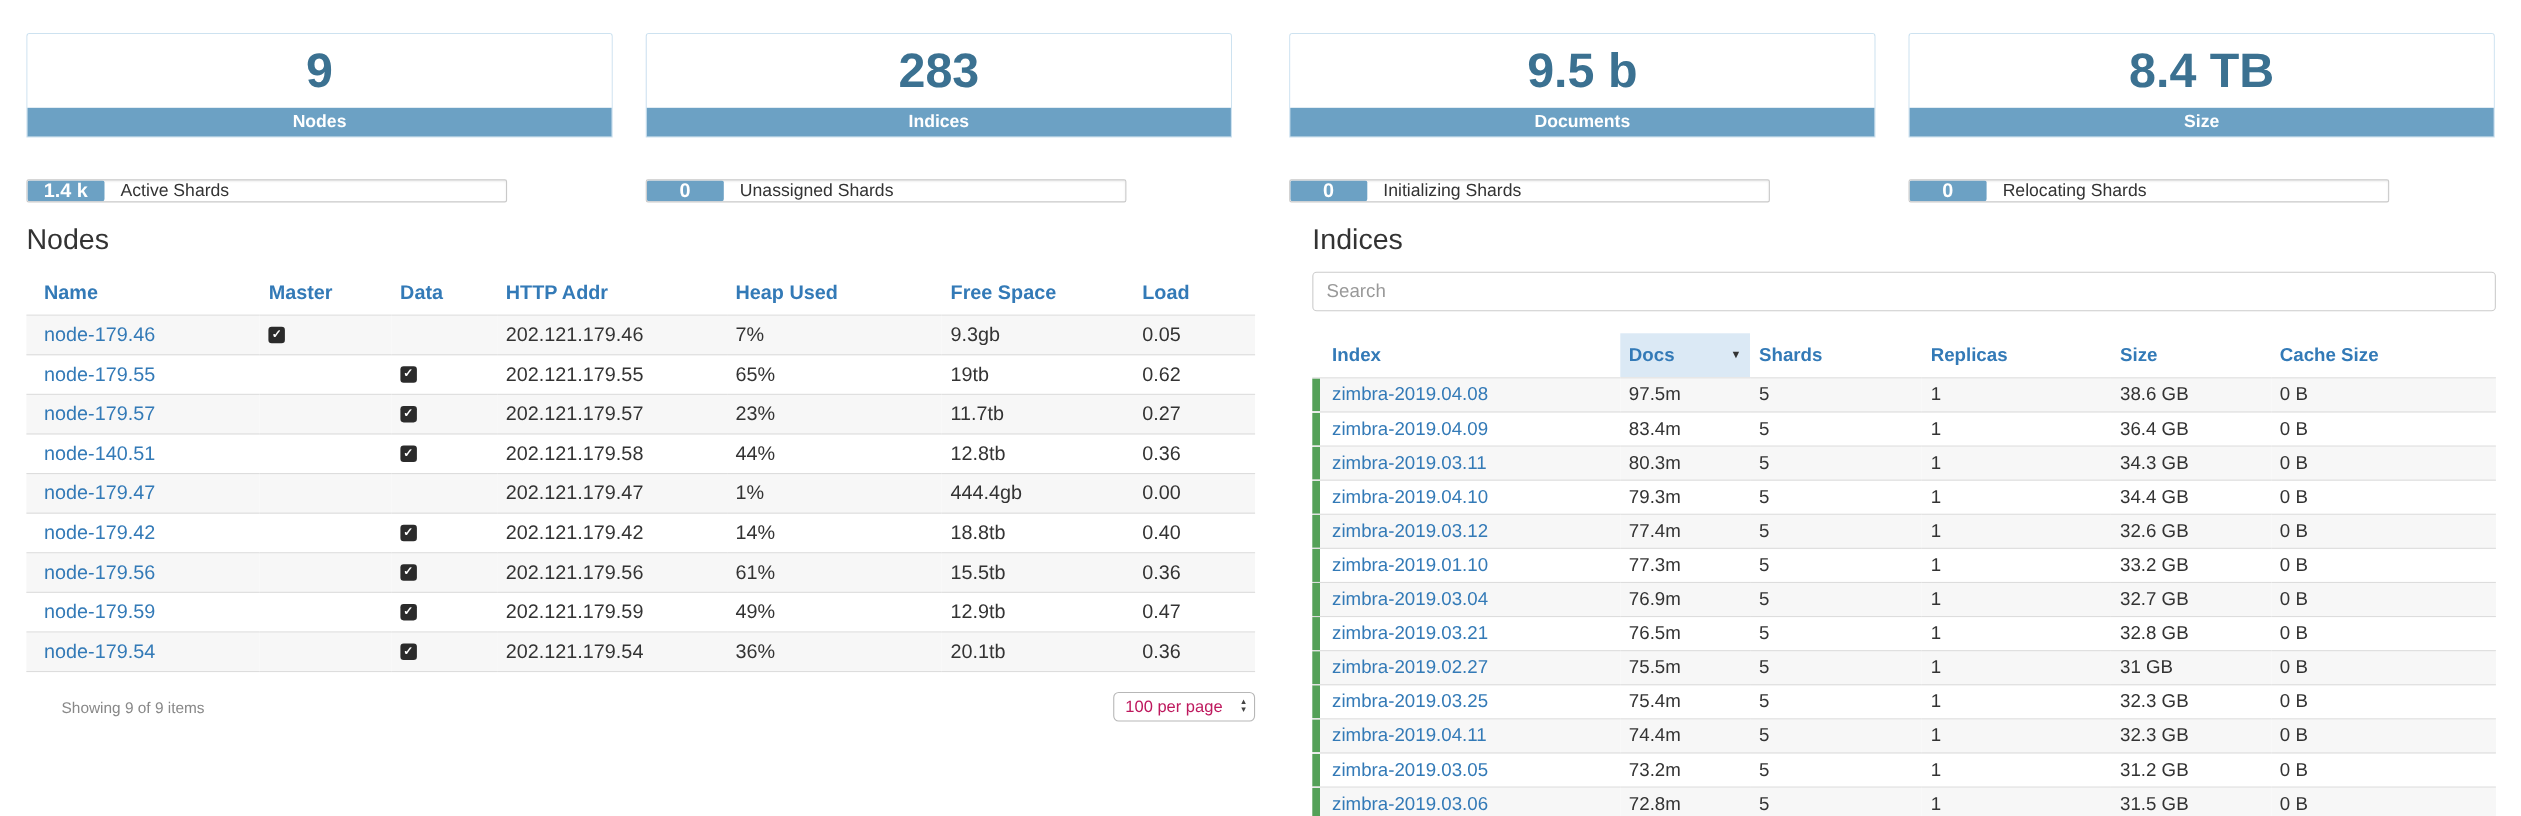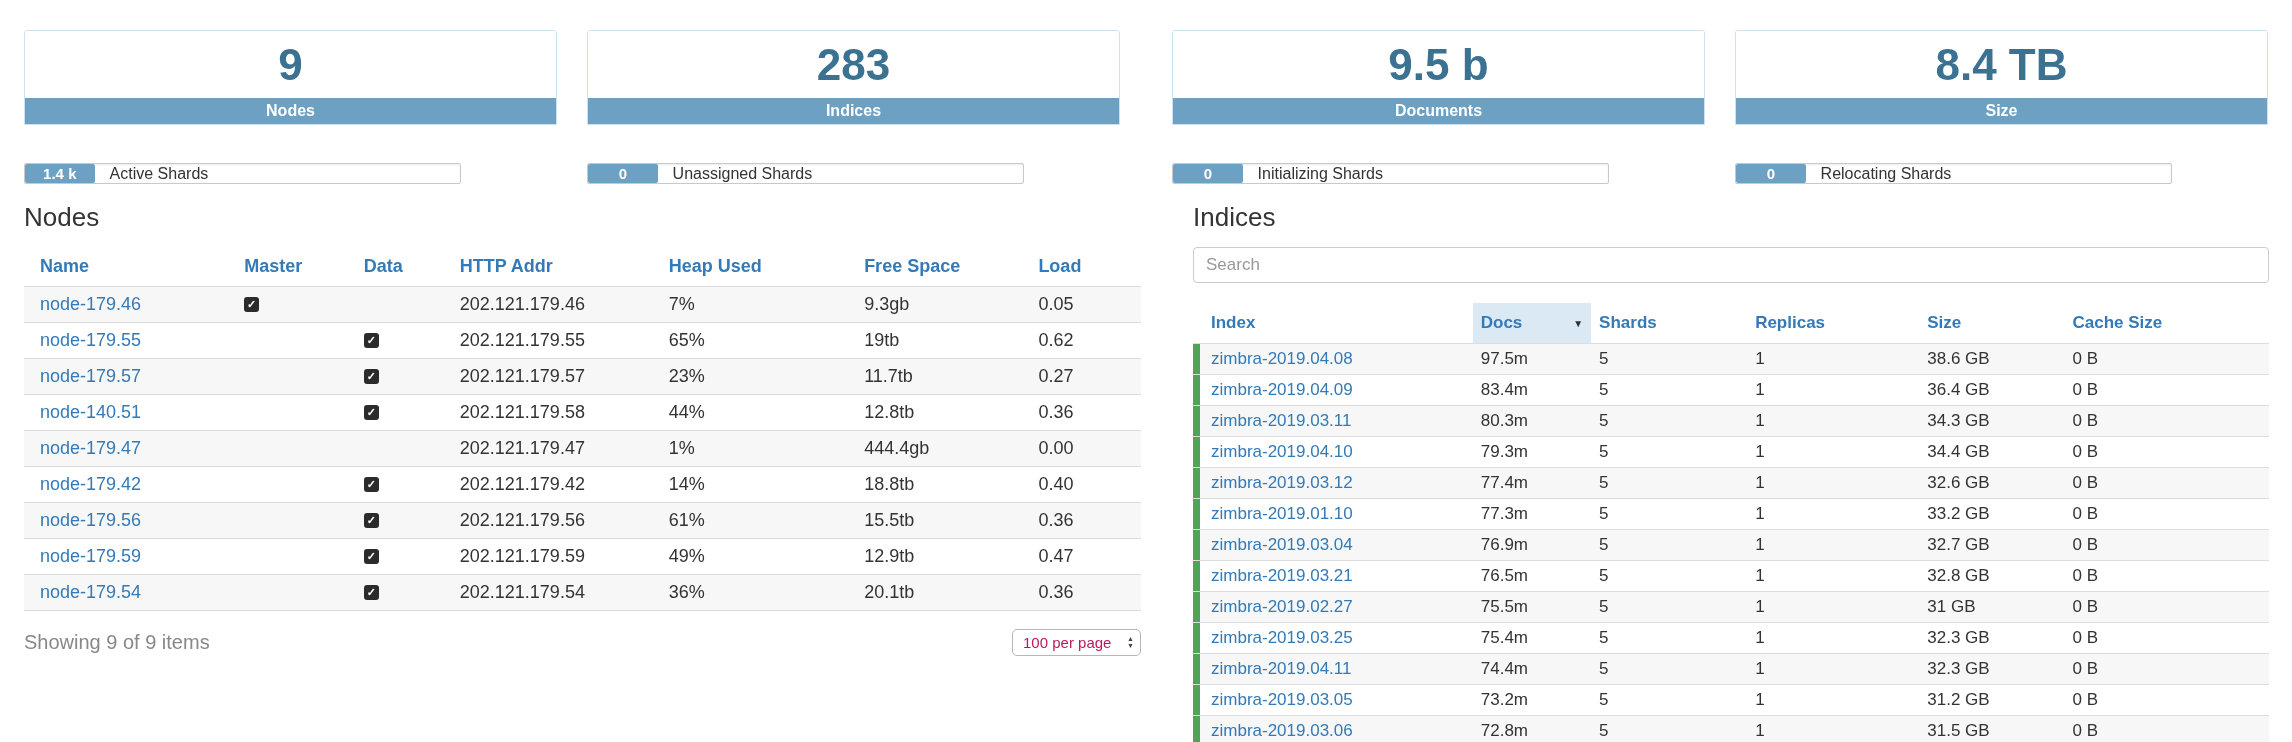--- a/index.html
+++ b/index.html
@@ -24,21 +24,21 @@
     font-size: 16px; font-weight: bold; padding: 4px 0 5px; margin: 0 -1px -1px;
   }
   .shard-bar {
     margin-top: 38px; width: 82%; height: 21px; background: #fff;
     border: 1px solid #c9c9c9; border-radius: 2px;
     box-shadow: inset 0 1px 2px rgba(0,0,0,.08);
     display: flex; align-items: center; overflow: hidden;
   }
   .shard-fill {
     width: 16%; height: 100%; background: #6ca1c4; border-radius: 2px;
-    color: #fff; font-size: 15px; font-weight: bold;
+    color: #fff; font-size: 18px; font-weight: bold;
     display: flex; align-items: center; justify-content: center; flex: none;
   }
   .shard-text { margin-left: 15px; font-size: 16px; color: #333; }
 
   
   .main-grid { display: grid; grid-template-columns: 1117px 1076px; column-gap: 52px; padding: 0 24px; margin-top: 18px; }
   h2.section-title { font-size: 26px; font-weight: 500; color: #333; margin: 0 0 14px; }
 
   table { width: 100%; border-collapse: collapse; table-layout: fixed; }
   th { text-align: left; color: #337ab7; font-weight: bold; border-bottom: 1px solid #ddd; }
@@ -49,21 +49,21 @@
 
   
   .nodes-table th { font-size: 18px; padding: 9px 8px; }
   .nodes-table td { font-size: 18px; padding: 7px 8px; line-height: 21px; vertical-align: middle; }
   .nodes-table th:first-child, .nodes-table td:first-child { padding-left: 16px; }
   .checkbox {
     width: 15px; height: 15px; background: #2b2b2b; border-radius: 3px;
     color: #fff; font-size: 11px; line-height: 15px; text-align: center; font-weight: bold;
   }
   .table-footer { display: flex; justify-content: space-between; align-items: center; margin-top: 18px; }
-  .footer-note { font-size: 20px; color: #888; }
+  .footer-note { font-size: 14px; color: #888; margin-left: 32px; }
   .select-wrap { position: relative; display: inline-block; }
   select.page-size {
     -webkit-appearance: none; appearance: none;
     font-family: "Liberation Sans", sans-serif; font-size: 15px; color: #be185d;
     padding: 4px 28px 4px 10px; border: 1px solid #b7b7b7; border-radius: 5px; background: #fff;
   }
   .select-arrows {
     position: absolute; right: 7px; top: 50%; transform: translateY(-50%);
     display: flex; flex-direction: column; font-size: 7px; color: #444; line-height: 1.1;
     pointer-events: none;

